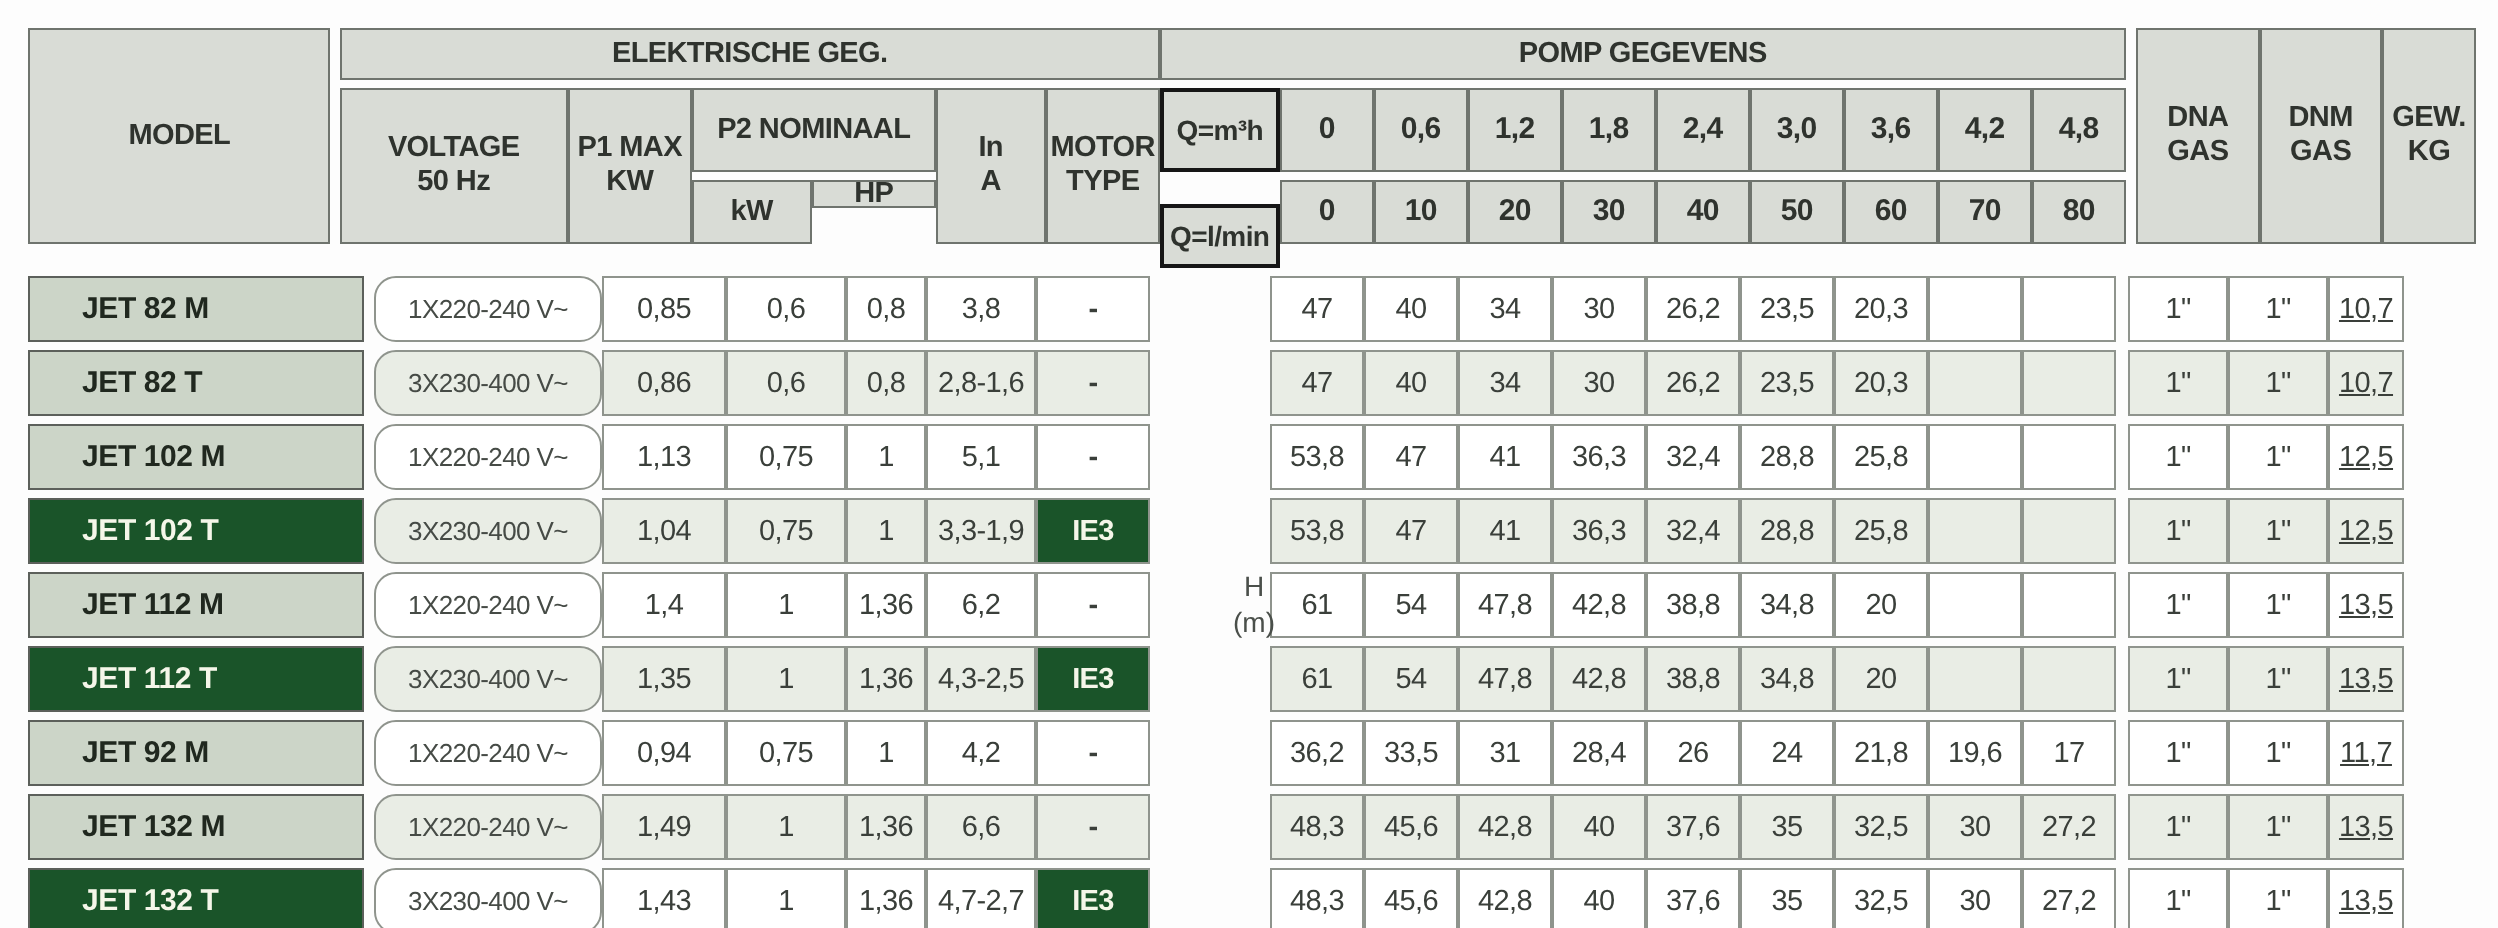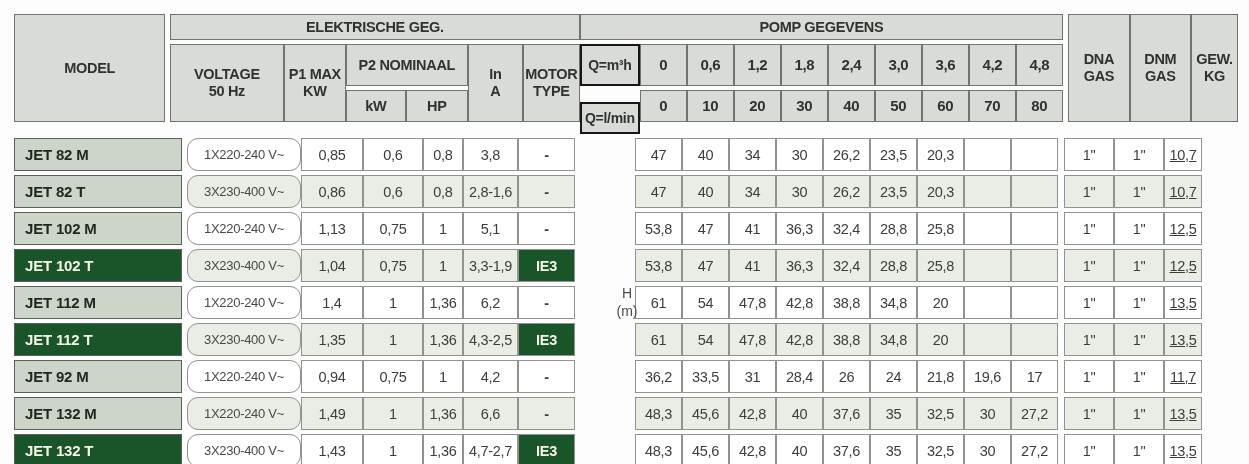--- a/index.html
+++ b/index.html
@@ -21,38 +21,38 @@
   .hrow{display:flex;margin-top:4px;}
   .h-model{width:168px;height:108px;}
   .g5{width:5px;}  .g6{width:6px;}  .g60{width:60px;}
   .h-elek{width:410px;height:26px;}
   .h-pomp{width:483px;height:26px;}
   .h-volt{width:114px;height:78px;}
   .h-p1{width:62px;height:78px;}
   .h-p2wrap{width:122px;display:flex;flex-direction:column;}
   .h-p2{width:122px;height:42px;}
   .h-kw{width:60px;height:32px;}
-  .h-hp{width:62px;height:32px;}
+  .h-hp{width:62px;height:14px;}
   .h-in{width:55px;height:78px;}
   .h-motor{width:57px;height:78px;}
   .qcol{width:60px;display:flex;flex-direction:column;}
   .h-qm{width:60px;height:42px;font-weight:bold;font-size:14px;}
   .h-ql{width:60px;height:32px;font-weight:bold;font-size:14px;}
   #flow-cols{display:flex;}
   .fcol{display:flex;flex-direction:column;width:47px;}
   .fb{height:42px;font-size:15px;}
   .fc{height:32px;font-size:15px;margin-top:4px;}
   .h-dna,.h-dnm{width:68px;height:108px;}
   .h-gew{width:52px;height:108px;}
 
   
   #rows{position:relative;display:flex;flex-direction:column;margin-top:4px;}
   .row{display:flex;height:33px;margin-bottom:4px;}
   .mc{width:168px;background:var(--model-bg);border:1px solid #5c605b;display:flex;align-items:center;
-      padding-left:10px;font-weight:bold;font-size:15px;color:#20281f;letter-spacing:-0.2px;box-sizing:border-box;}
+      padding-left:26px;font-weight:bold;font-size:15px;color:#20281f;letter-spacing:-0.2px;box-sizing:border-box;}
   .c-volt{width:114px;font-size:13px;color:#464b46;border-radius:11px;}
   .c-p1{width:62px;} .c-kw{width:60px;} .c-hp{width:40px;text-align:center;} .c-in{width:55px;} .c-motor{width:57px;font-weight:bold;}
   .c-flow{width:47px;} .c-dna{width:50px;} .c-dnm{width:50px;} .c-gew{width:38px;text-decoration:underline;}
   .row.shade .dc{background:var(--shade-bg);}
   .row.ie3 .mc{background:var(--dark-green);color:#f5f6e9;}
   .row.ie3 .c-motor{background:var(--dark-green);color:#f5f6e9;}
 
   .h-overlay{position:absolute;left:583px;top:0;bottom:4px;width:60px;display:flex;flex-direction:column;
       align-items:center;justify-content:center;font-size:14px;color:#4a4f4a;line-height:1.25;pointer-events:none;}
 </style>

